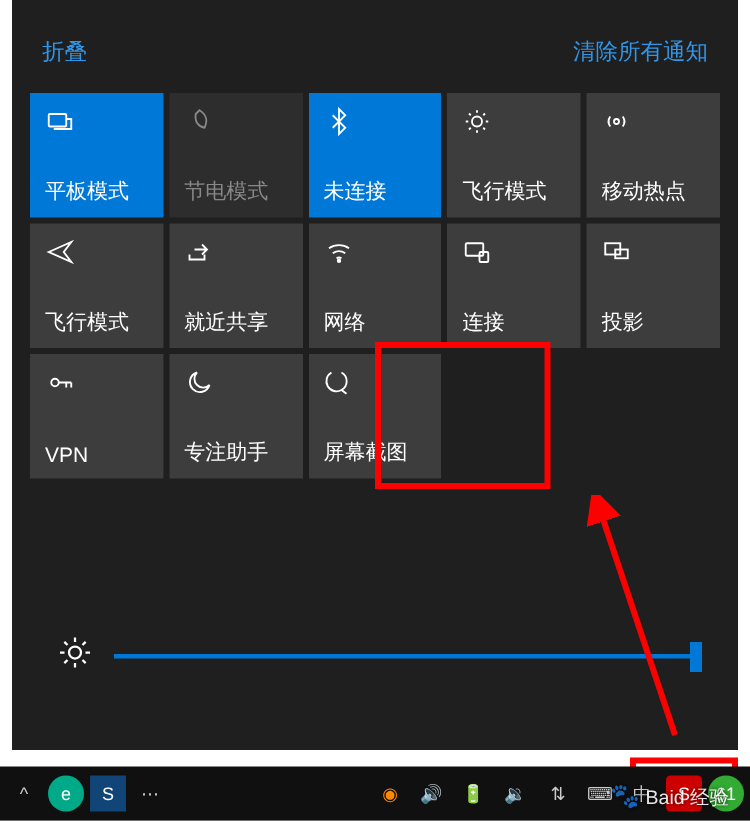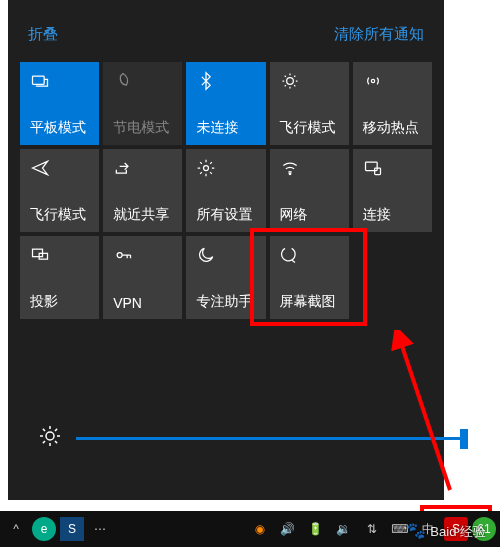--- a/index.html
+++ b/index.html
@@ -8,21 +8,21 @@
       height: 547px;
       background: #fff;
       font-family: "Microsoft YaHei", sans-serif;
       position: relative;
       overflow: hidden;
     }
     .panel {
       position: absolute;
       left: 8px;
       top: 0;
-      width: 436px;
+      width: 484px;
       height: 500px;
       background: #1f1f1f;
       padding: 10px 12px 0 12px;
     }
     .header {
       display: flex;
       justify-content: space-between;
       align-items: center;
       height: 48px;
       padding: 0 8px;
@@ -176,29 +176,20 @@
         </div>
         <div class="label">飞行模式</div>
       </div>
       <div class="tile">
         <div class="icon">
           <svg viewBox="0 0 24 24" stroke="#fff" fill="none" stroke-width="1.5">
             <path d="M4 14v4h12v-4M14 6l4 4-4 4M18 10H8"></path>
           </svg>
         </div>
         <div class="label">就近共享</div>
-      </div>
-      <div class="tile">
-        <div class="icon">
-          <svg viewBox="0 0 24 24" stroke="#fff" fill="none" stroke-width="1.5">
-            <circle cx="12" cy="12" r="3"></circle>
-            <path d="M12 2v3M12 19v3M2 12h3M19 12h3M5 5l2 2M17 17l2 2M5 19l2-2M17 7l2-2"></path>
-          </svg>
-        </div>
-        <div class="label">所有设置</div>
       </div>
       <div class="tile">
         <div class="icon">
           <svg viewBox="0 0 24 24" stroke="#fff" fill="none" stroke-width="1.5">
             <path d="M4 9a14 14 0 0116 0M7 13a9 9 0 0110 0M10 17a4 4 0 014 0"></path>
             <circle cx="12" cy="19" r="1" fill="#fff"></circle>
           </svg>
         </div>
         <div class="label">网络</div>
       </div>

